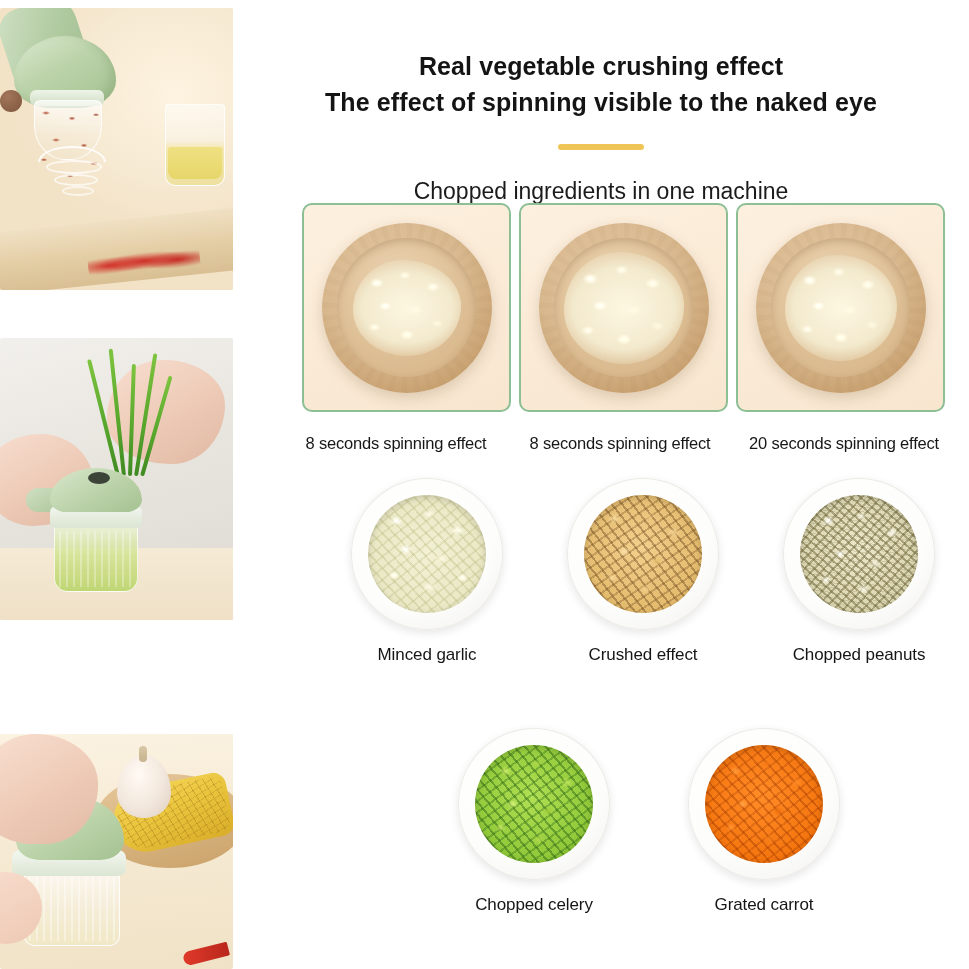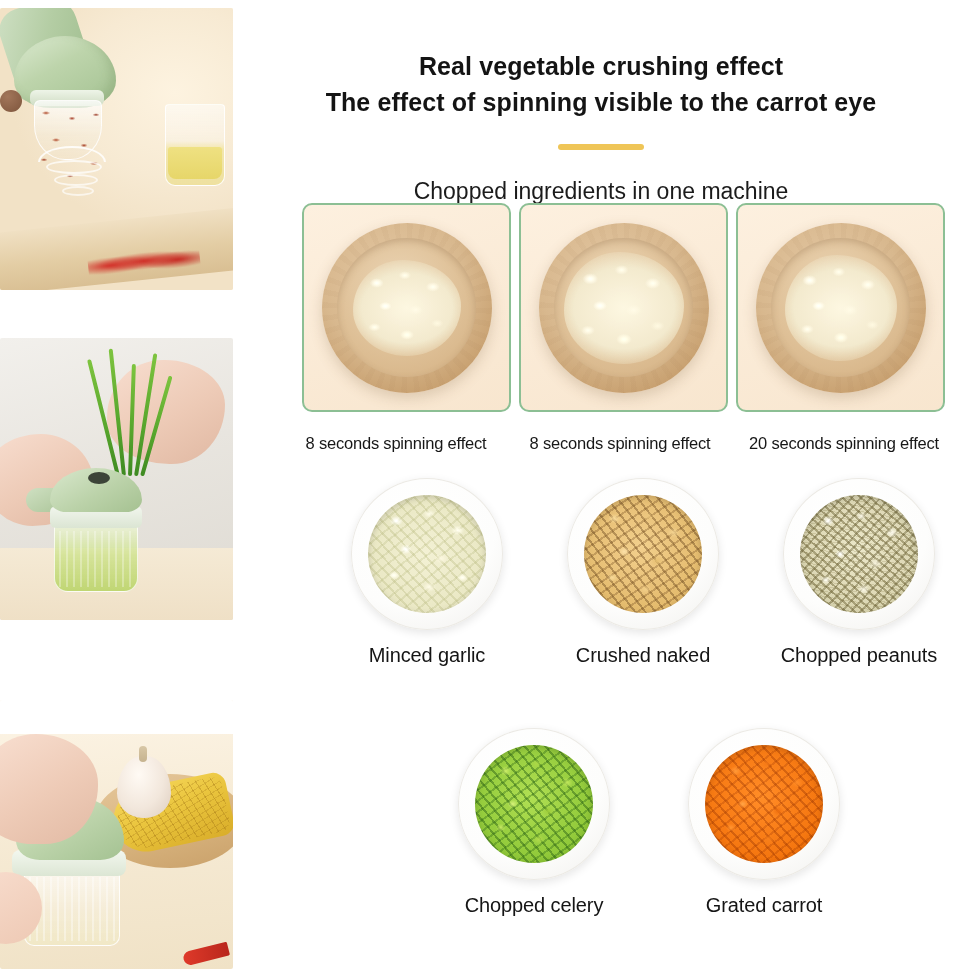--- a/index.html
+++ b/index.html
@@ -465,21 +465,21 @@
       radial-gradient(ellipse 6% 5% at 22% 70%, #fd9434 0%, rgba(253,148,52,0) 70%),
       radial-gradient(ellipse 7% 6% at 54% 80%, #f2801f 0%, rgba(242,128,31,0) 70%),
       repeating-linear-gradient(48deg, rgba(150,54,6,0.36) 0 2px, rgba(0,0,0,0) 2px 8px),
       repeating-linear-gradient(-38deg, rgba(160,60,8,0.28) 0 2px, rgba(0,0,0,0) 2px 9px),
       radial-gradient(circle at 48% 44%, #fb8c2b 0%, #ee7513 70%, #da6309 100%);
   }
 
   .bowl-label {
     margin-top: 14px;
     color: #151515;
-    font-size: 20px;
+    font-size: 17px;
     line-height: 22px;
     letter-spacing: -0.1px;
   }
 </style>
 </head>
 <body>
 
 <div id="page">
 
   <div class="photo-col">
@@ -539,21 +539,21 @@
         <div class="chili3"></div>
       </div>
     </div>
 
   </div>
 
   <div class="content">
 
     <div class="heading">
       <span>Real vegetable crushing effect</span>
-      <span class="l2">The effect of spinning visible to the carrot eye</span>
+      <span class="l2">The effect of spinning visible to the naked eye</span>
     </div>
 
     <div class="divider-wrap">
       <span class="divider"></span>
     </div>
 
     <div class="subheading">Chopped ingredients in one machine</div>
 
     <div class="plate-row">
       <div class="plate-card">
@@ -583,21 +583,21 @@
       <div class="bowl-cell">
         <div class="bowl">
           <div class="bowl-fill fill-garlic"></div>
         </div>
         <div class="bowl-label">Minced garlic</div>
       </div>
       <div class="bowl-cell">
         <div class="bowl">
           <div class="bowl-fill fill-ginger"></div>
         </div>
-        <div class="bowl-label">Crushed naked</div>
+        <div class="bowl-label">Crushed effect</div>
       </div>
       <div class="bowl-cell">
         <div class="bowl">
           <div class="bowl-fill fill-peanuts"></div>
         </div>
         <div class="bowl-label">Chopped peanuts</div>
       </div>
     </div>
 
     <div class="bowl-row bowl-row-2">

